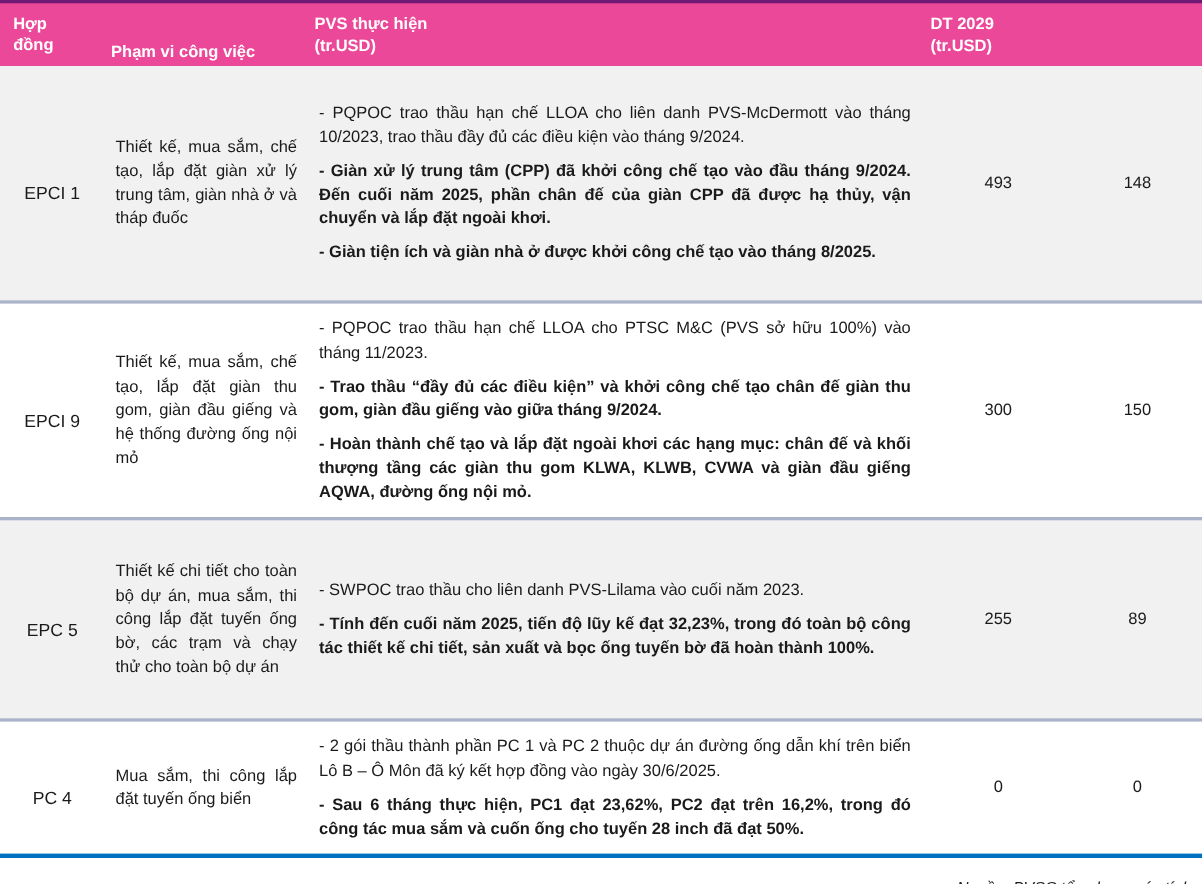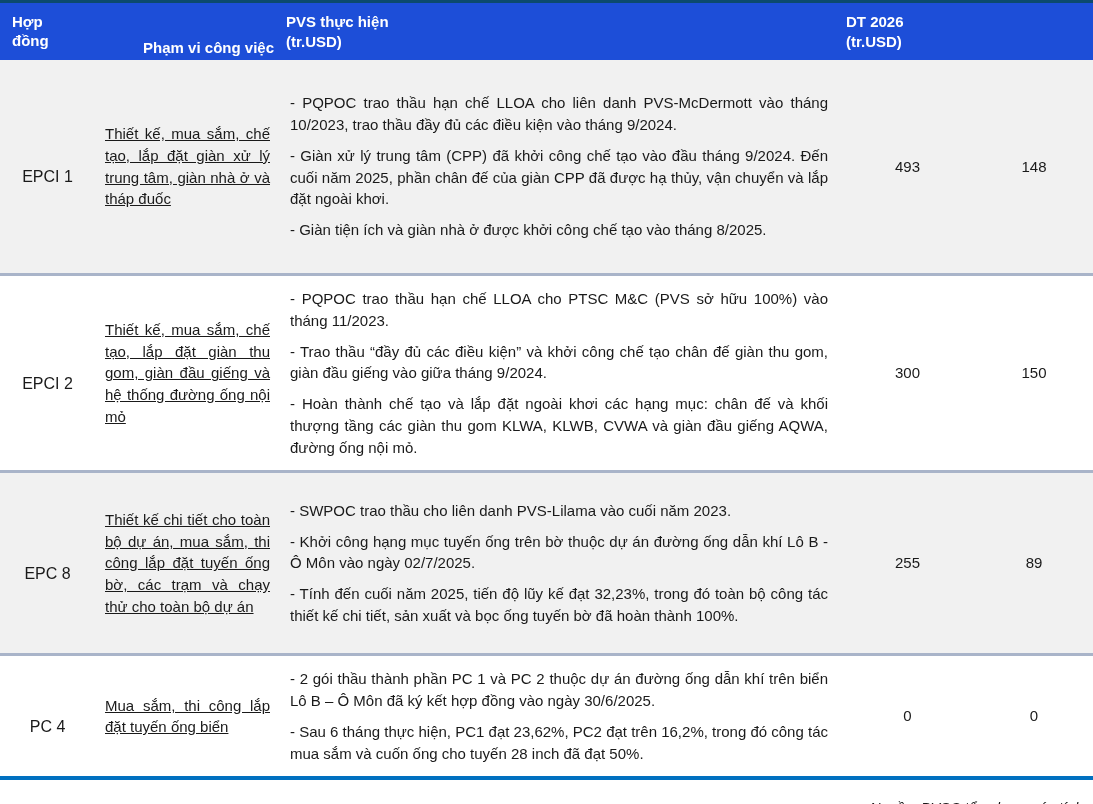--- a/index.html
+++ b/index.html
@@ -14,31 +14,31 @@
     min-height: 804px;
     background: #ffffff;
     box-sizing: border-box;
   }
   .thead, .trow {
     display: grid;
     grid-template-columns: 95px 185px 560px 135px 118px;
     box-sizing: border-box;
   }
   .thead {
-    background: #1d4ed8;
-    border-top: 3px solid #0c4a6e;
+    background: #ec4899;
+    border-top: 3px solid #701a75;
     color: #ffffff;
     min-height: 58px;
     align-items: center;
     font-weight: bold;
     font-size: 15px;
   }
   .hcell { padding: 4px 6px; box-sizing: border-box; }
   .h-contract { text-align: left; padding-left: 12px; line-height: 1.25; width: 60px; }
-  .h-center { text-align: right; margin-top: 32px; }
+  .h-center { text-align: left; margin-top: 32px; }
   .h-twoline { text-align: left; line-height: 1.3; }
   .trow { background: #ffffff; }
   .trow.alt { background: #F1F1F1; }
   .trow + .trow { border-top: 3px solid #A9B4C9; }
   .cell {
     box-sizing: border-box;
     display: flex;
     flex-direction: column;
     justify-content: center;
     font-size: 15px;
@@ -47,29 +47,28 @@
   }
   .c-contract {
     align-items: center;
     font-size: 16px;
     margin-top: 20px;
   }
   .c-scope {
     text-align: justify;
     padding-left: 10px;
     padding-right: 10px;
-    text-decoration: underline;
   }
   .c-progress {
     text-align: justify;
     padding-left: 10px;
     padding-right: 12px;
   }
   .c-progress p { margin: 0; }
-  .c-progress p + p { margin-top: 9px; }
+  .c-progress p + p { margin-top: 9px; font-weight: bold; }
   .c-num {
     align-items: center;
   }
   .row-epci1 { min-height: 213px; }
   .row-epci2 { min-height: 194px; }
   .row-epc3  { min-height: 183px; }
   .row-pc4   { min-height: 102px; }
   .bottom-line {
     height: 4px;
     background: #0070C0;
@@ -90,55 +89,54 @@
   <div class="tbl">
 
     <div class="thead">
       <div class="hcell h-contract">Hợp đồng</div>
       <div class="hcell h-center">Phạm vi công việc</div>
       <div class="hcell h-twoline">
         <div>PVS thực hiện</div>
         <div>(tr.USD)</div>
       </div>
       <div class="hcell h-twoline">
-        <div>DT 2026</div>
+        <div>DT 2029</div>
         <div>(tr.USD)</div>
       </div>
     </div>
 
     <div class="trow alt row-epci1">
       <div class="cell c-contract">EPCI 1</div>
       <div class="cell c-scope">Thiết kế, mua sắm, chế tạo, lắp đặt giàn xử lý trung tâm, giàn nhà ở và tháp đuốc</div>
       <div class="cell c-progress">
         <p>- PQPOC trao thầu hạn chế LLOA cho liên danh PVS-McDermott vào tháng 10/2023, trao thầu đầy đủ các điều kiện vào tháng 9/2024.</p>
         <p>- Giàn xử lý trung tâm (CPP) đã khởi công chế tạo vào đầu tháng 9/2024. Đến cuối năm 2025, phần chân đế của giàn CPP đã được hạ thủy, vận chuyển và lắp đặt ngoài khơi.</p>
         <p>- Giàn tiện ích và giàn nhà ở được khởi công chế tạo vào tháng 8/2025.</p>
       </div>
       <div class="cell c-num">493</div>
       <div class="cell c-num">148</div>
     </div>
 
     <div class="trow row-epci2">
-      <div class="cell c-contract">EPCI 2</div>
+      <div class="cell c-contract">EPCI 9</div>
       <div class="cell c-scope">Thiết kế, mua sắm, chế tạo, lắp đặt giàn thu gom, giàn đầu giếng và hệ thống đường ống nội mỏ</div>
       <div class="cell c-progress">
         <p>- PQPOC trao thầu hạn chế LLOA cho PTSC M&amp;C (PVS sở hữu 100%) vào tháng 11/2023.</p>
         <p>- Trao thầu “đầy đủ các điều kiện” và khởi công chế tạo chân đế giàn thu gom, giàn đầu giếng vào giữa tháng 9/2024.</p>
         <p>- Hoàn thành chế tạo và lắp đặt ngoài khơi các hạng mục: chân đế và khối thượng tầng các giàn thu gom KLWA, KLWB, CVWA và giàn đầu giếng AQWA, đường ống nội mỏ.</p>
       </div>
       <div class="cell c-num">300</div>
       <div class="cell c-num">150</div>
     </div>
 
     <div class="trow alt row-epc3">
-      <div class="cell c-contract">EPC 8</div>
+      <div class="cell c-contract">EPC 5</div>
       <div class="cell c-scope">Thiết kế chi tiết cho toàn bộ dự án, mua sắm, thi công lắp đặt tuyến ống bờ, các trạm và chạy thử cho toàn bộ dự án</div>
       <div class="cell c-progress">
         <p>- SWPOC trao thầu cho liên danh PVS-Lilama vào cuối năm 2023.</p>
-        <p>- Khởi công hạng mục tuyến ống trên bờ thuộc dự án đường ống dẫn khí Lô B - Ô Môn vào ngày 02/7/2025.</p>
         <p>- Tính đến cuối năm 2025, tiến độ lũy kế đạt 32,23%, trong đó toàn bộ công tác thiết kế chi tiết, sản xuất và bọc ống tuyến bờ đã hoàn thành 100%.</p>
       </div>
       <div class="cell c-num">255</div>
       <div class="cell c-num">89</div>
     </div>
 
     <div class="trow row-pc4">
       <div class="cell c-contract">PC 4</div>
       <div class="cell c-scope">Mua sắm, thi công lắp đặt tuyến ống biển</div>
       <div class="cell c-progress">

